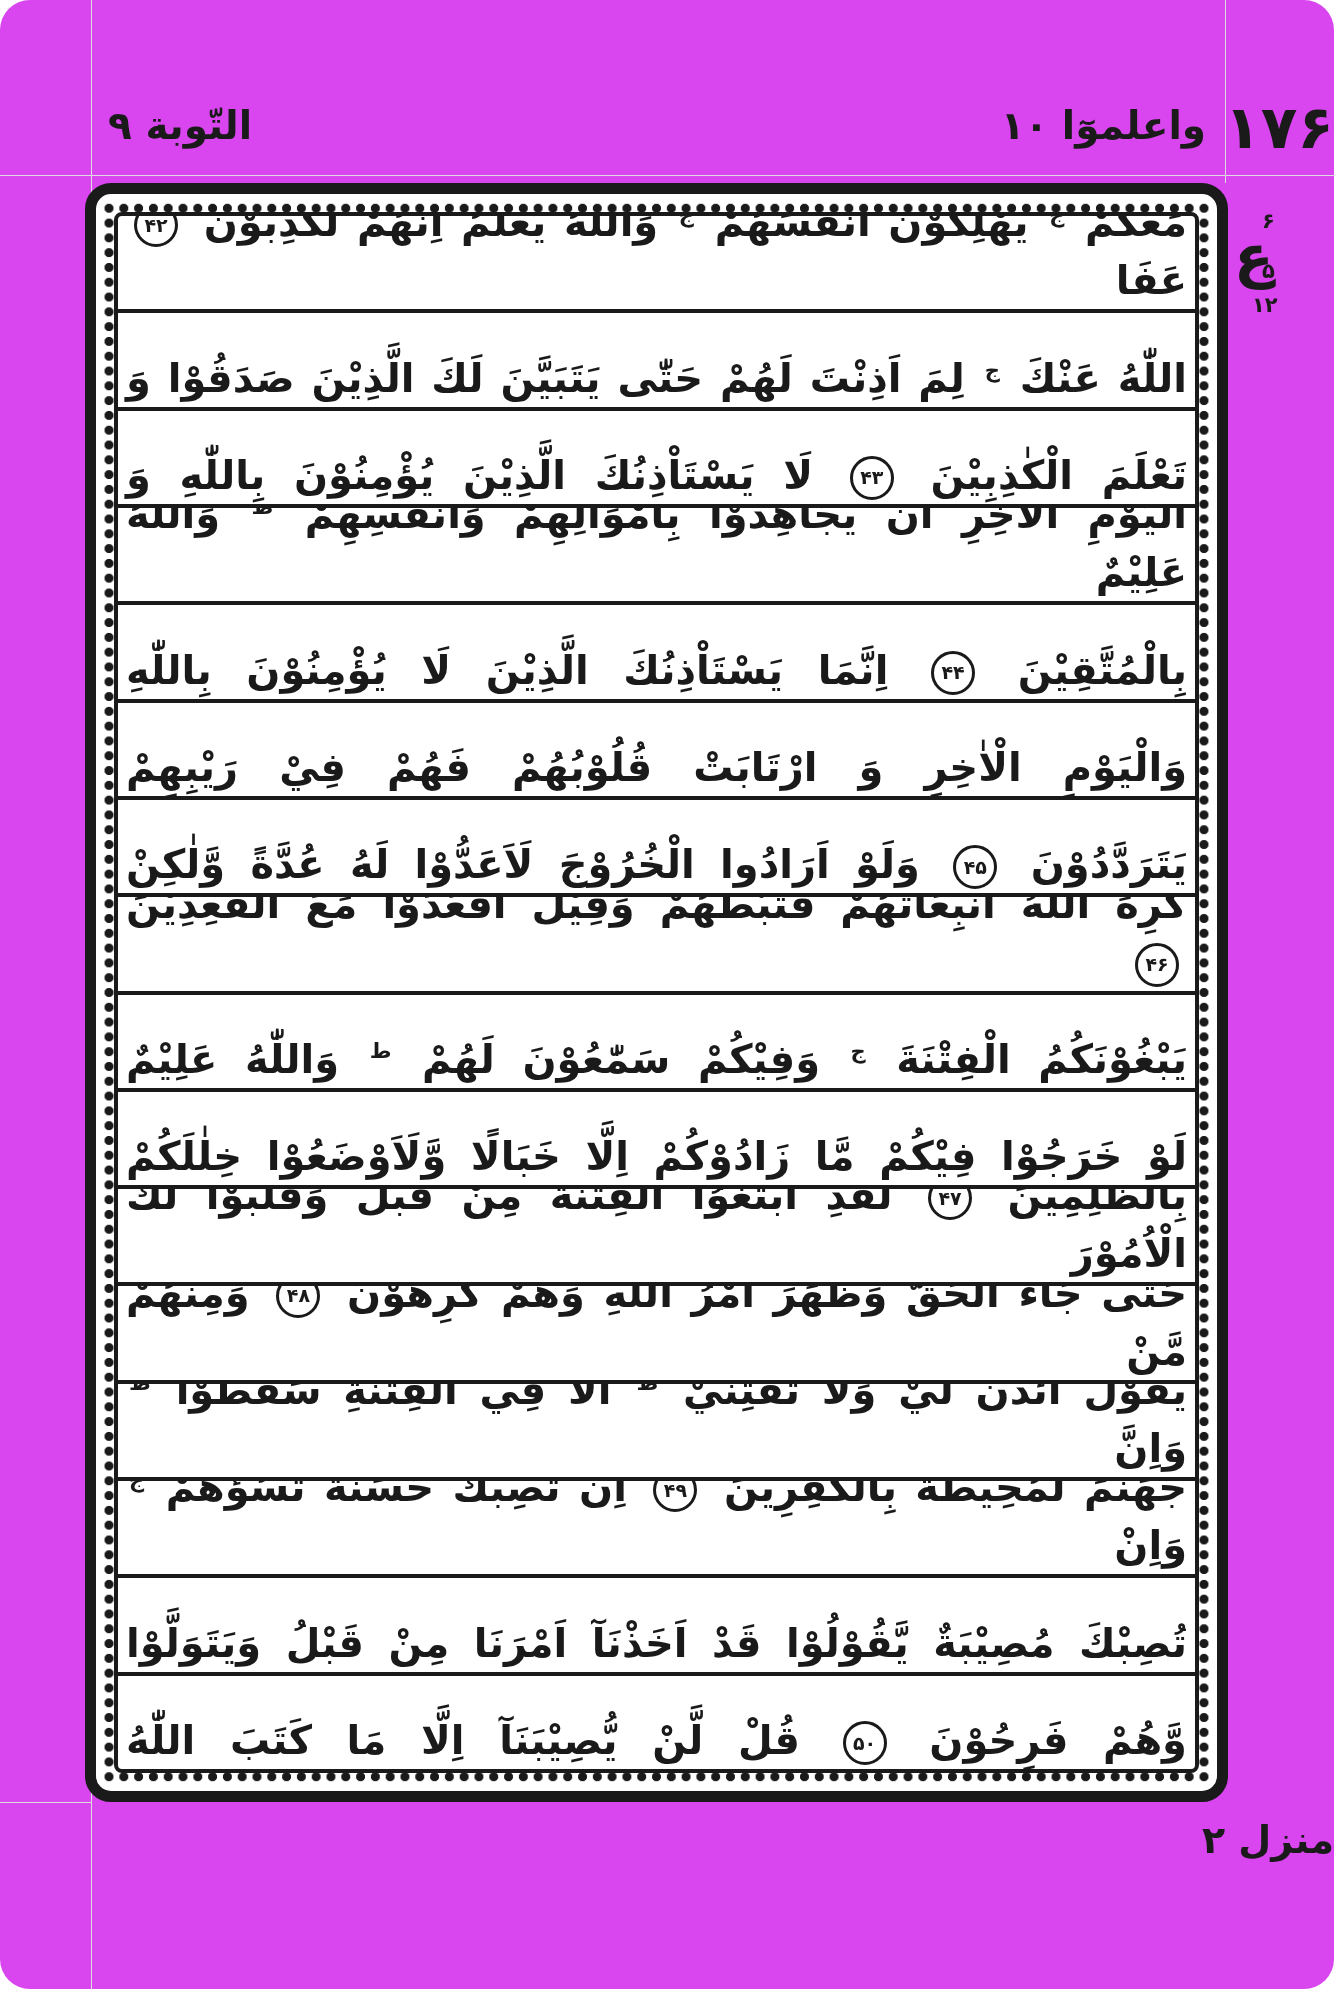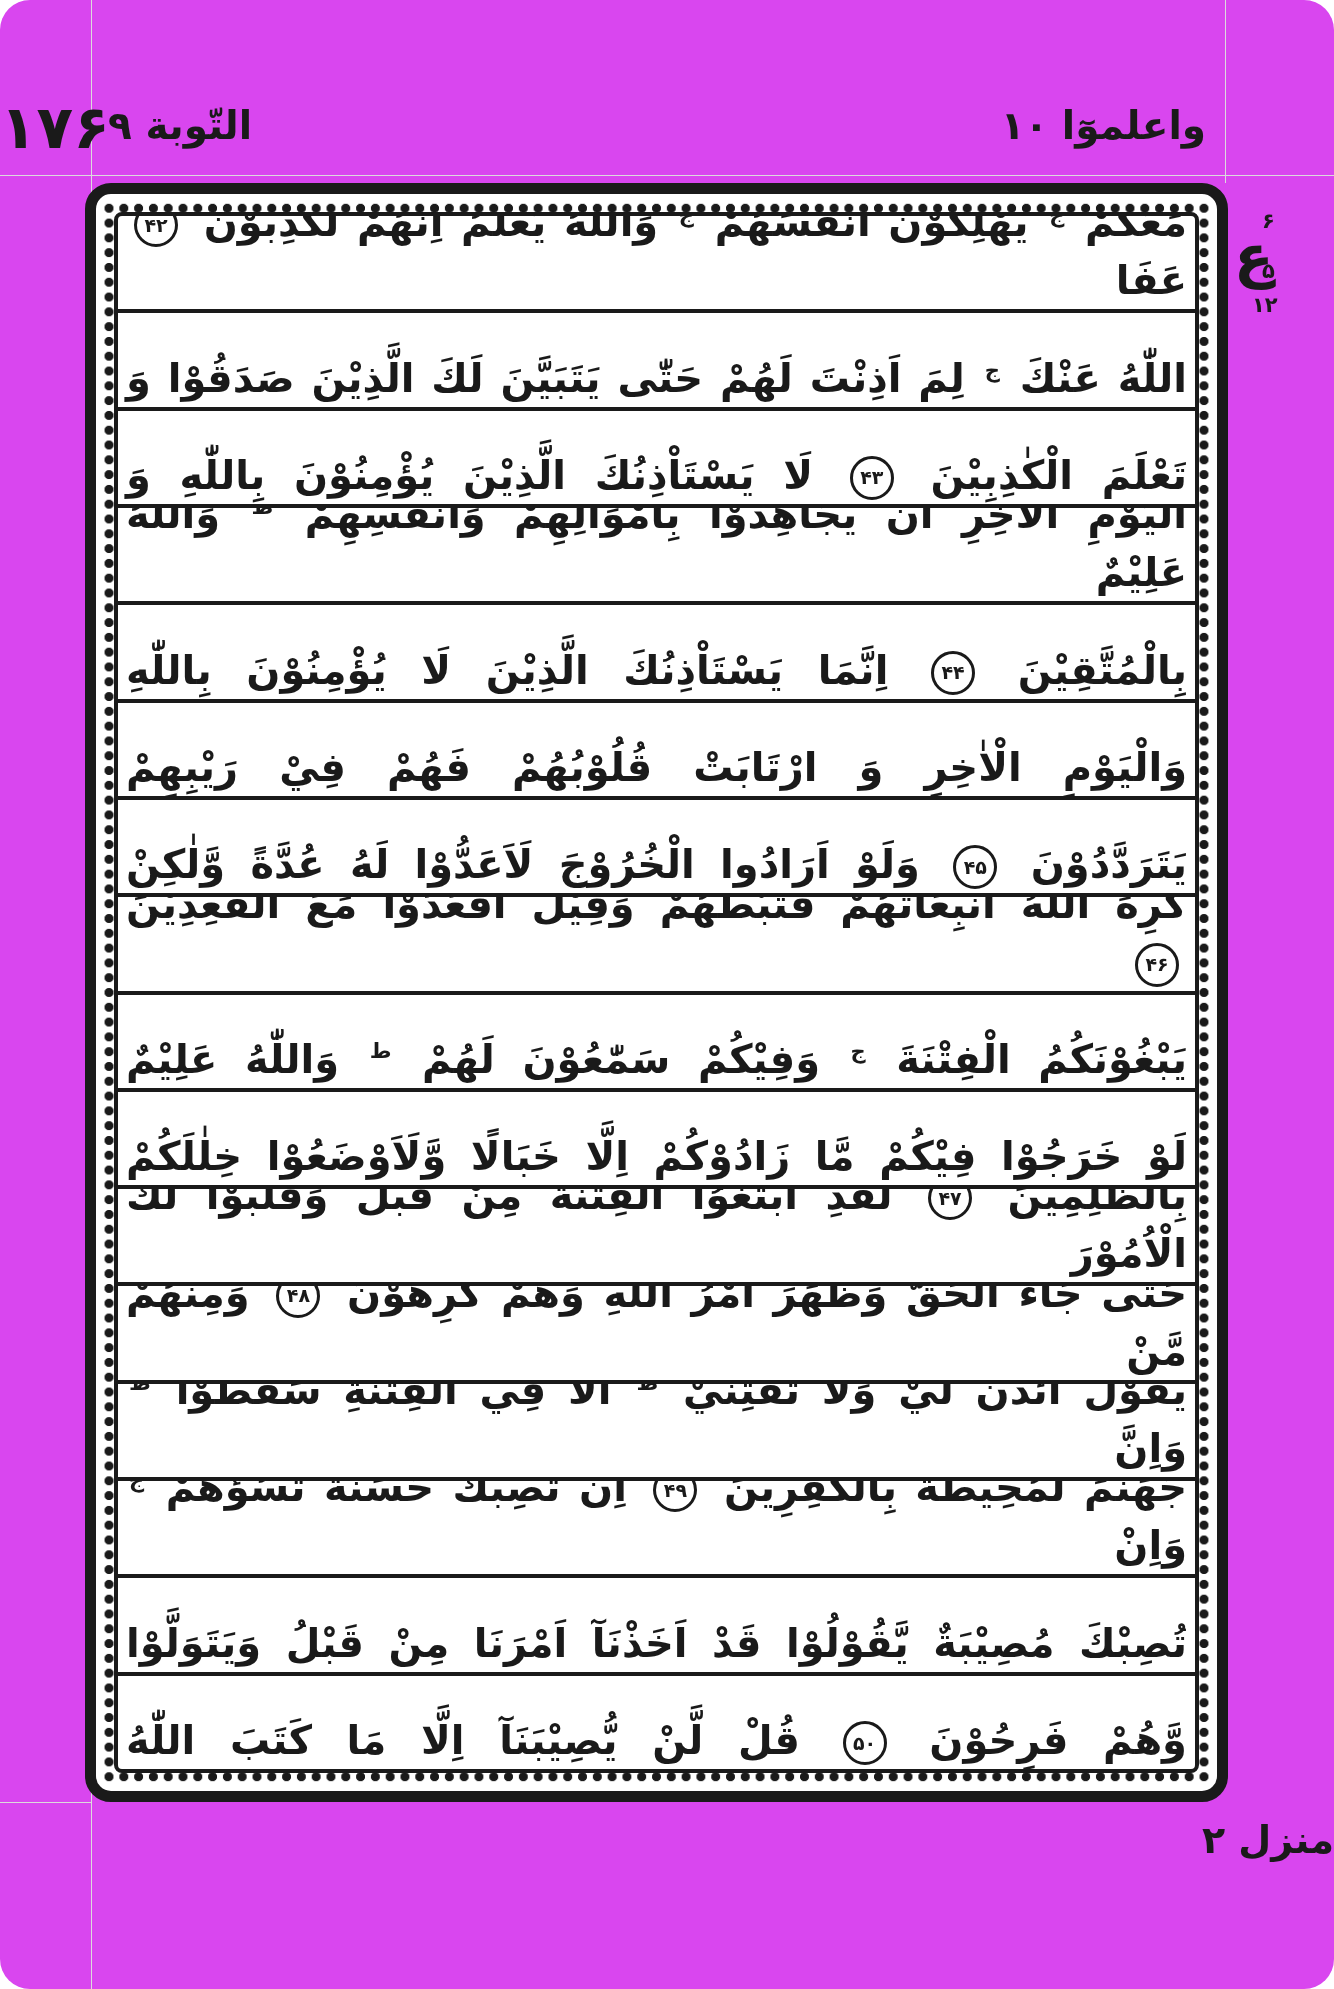--- a/index.html
+++ b/index.html
@@ -22,21 +22,21 @@
   
   .hdr {
     position: absolute; top: 103px;
     font-weight: bold; font-size: 39px; line-height: 1.2;
     direction: rtl; white-space: nowrap;
   }
   .hdr-surah { left: 108px; }
   .hdr-juz   { right: 128px; }
   .hdr-page-number {
     position: absolute; top: 92px; left: 0; width: 1334px;
-    text-align: left; font-weight: bold; font-size: 60px;
+    text-align: right; font-weight: bold; font-size: 60px;
     letter-spacing: 4px; direction: rtl;
   }
 
   
   .ruku-margin {
     position: absolute; left: 1228px; top: 205px; width: 86px; height: 120px;
     font-weight: bold; direction: rtl;
   }
   .ruku-margin .num { position: absolute; font-size: 21px; line-height: 1; }
   .ruku-margin .num-top { top: 6px;  left: 34px; }

